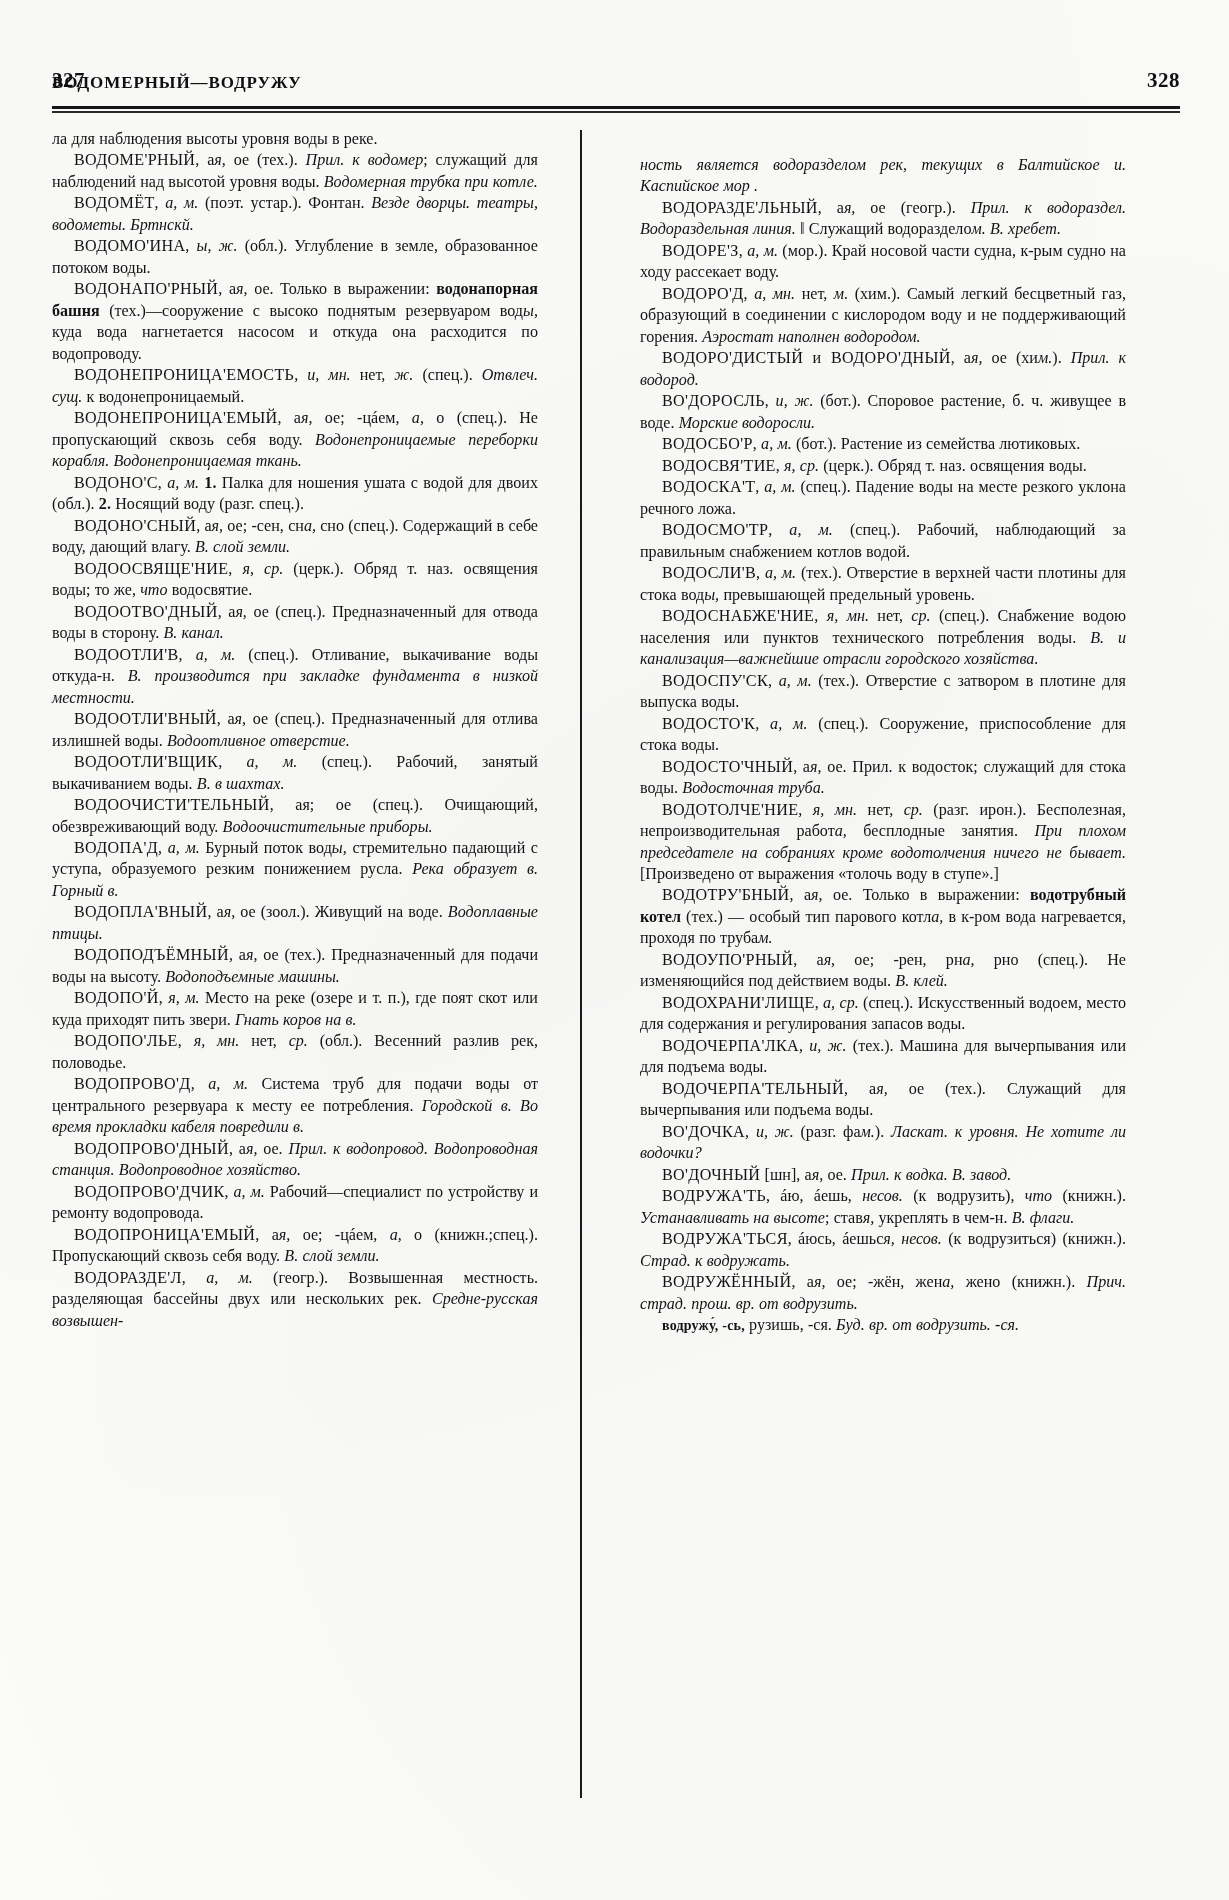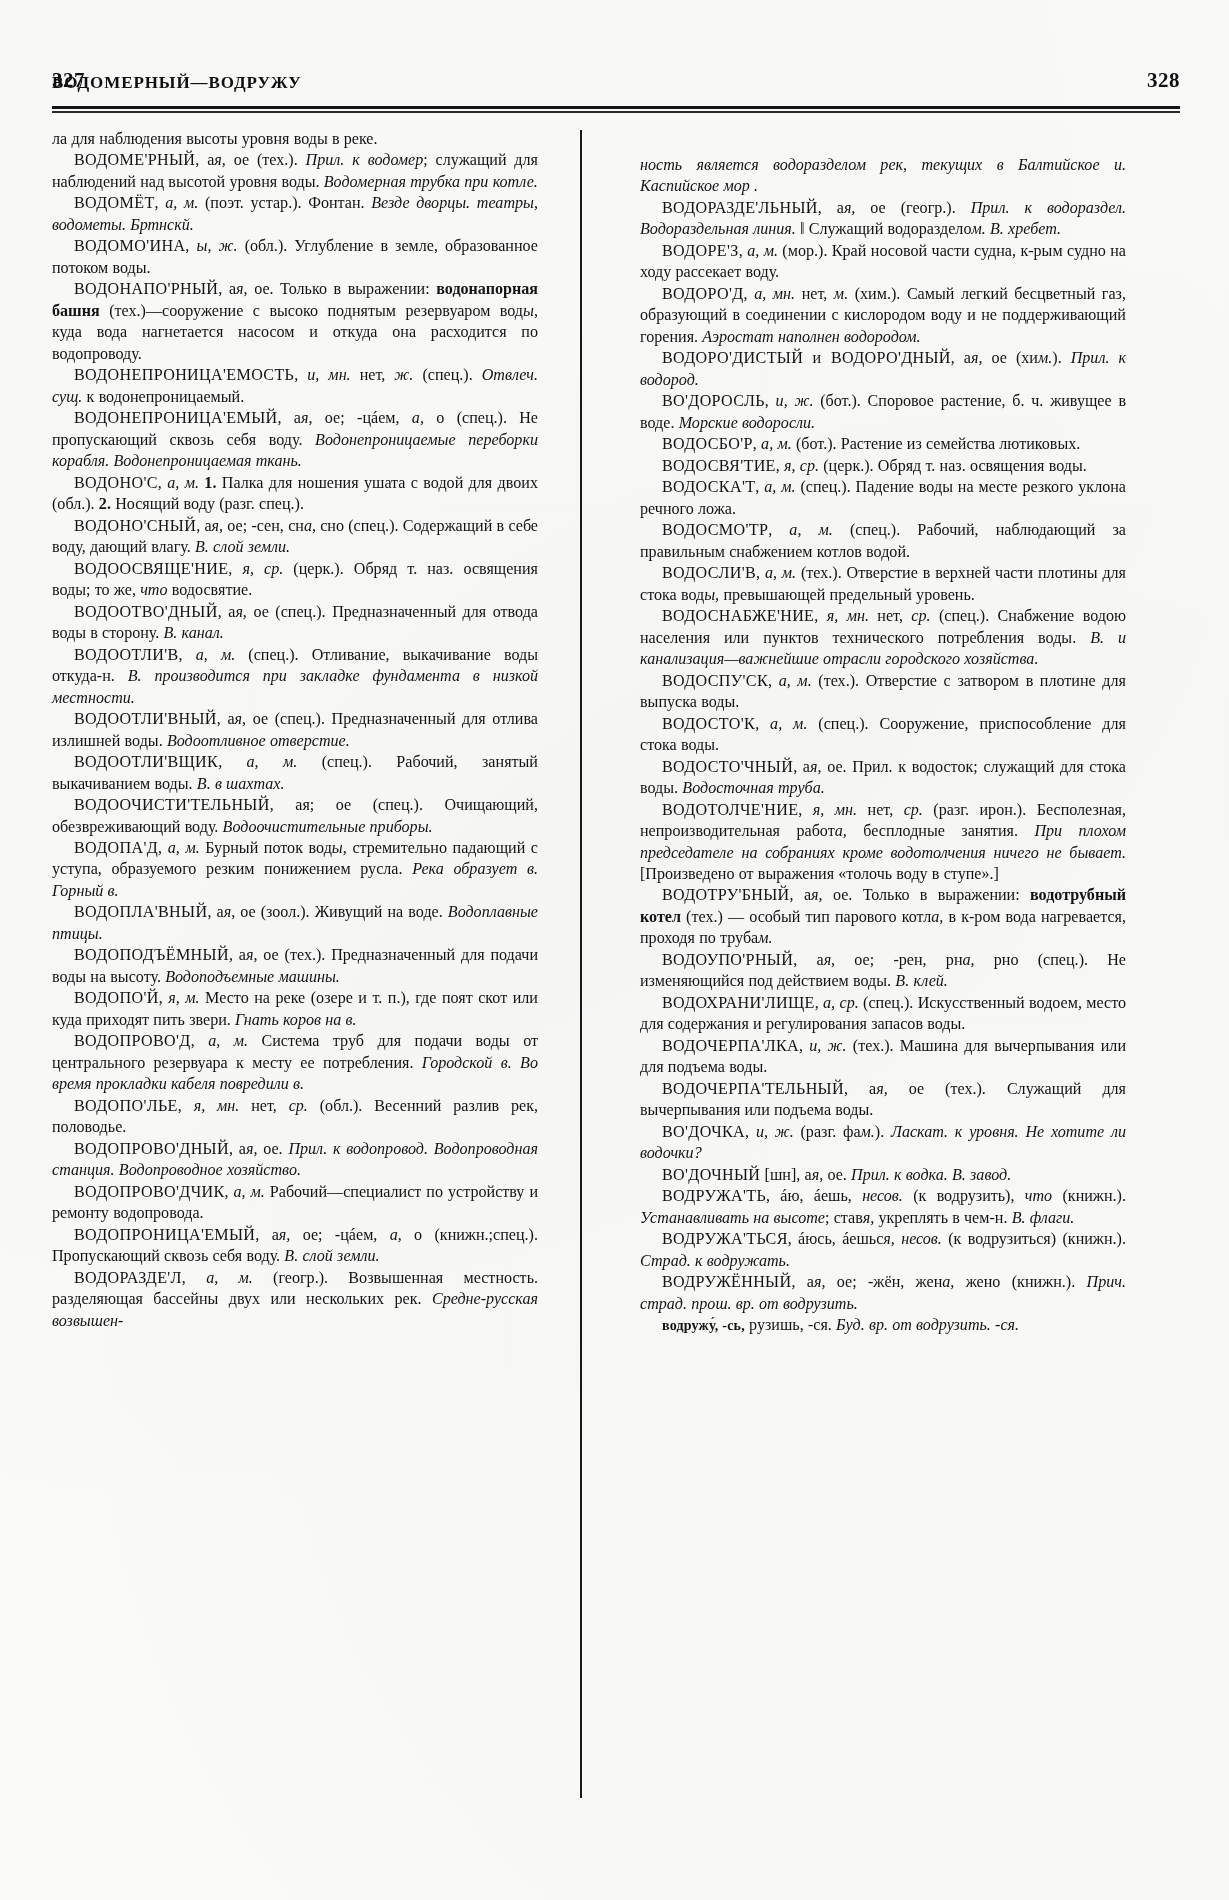--- a/index.html
+++ b/index.html
@@ -154,22 +154,22 @@
         <p class="entry"><span class="hw">ВОДООСВЯЩЕ'НИЕ</span><span>, <span class="it">я,</span> <span class="it">ср.</span> (церк.). Обряд т. наз. освящения воды; то же, <span class="it">что</span> водосвятие.</span></p>
         <p class="entry"><span class="hw">ВОДООТВО'ДНЫЙ</span><span>, а<span class="it">я,</span> ое (спец.). Предназначенный для отвода воды в сторону. <span class="it">В. канал.</span></span></p>
         <p class="entry"><span class="hw">ВОДООТЛИ'В</span><span>, <span class="it">а,</span> <span class="it">м.</span> (спец.). Отливание, выкачивание воды откуда-н. <span class="it">В. производится при закладке фундамента в низкой местности.</span></span></p>
         <p class="entry"><span class="hw">ВОДООТЛИ'ВНЫЙ</span><span>, а<span class="it">я,</span> ое (спец.). Предназначенный для отлива излишней воды. <span class="it">Водоотливное отверстие.</span></span></p>
         <p class="entry"><span class="hw">ВОДООТЛИ'ВЩИК</span><span>, <span class="it">а,</span> <span class="it">м.</span> (спец.). Рабочий, занятый выкачиванием воды. <span class="it">В. в шахтах.</span></span></p>
         <p class="entry"><span class="hw">ВОДООЧИСТИ'ТЕЛЬНЫЙ</span><span>, ая; ое (спец.). Очищающий, обезвреживающий воду. <span class="it">Водоочистительные приборы.</span></span></p>
         <p class="entry"><span class="hw">ВОДОПА'Д</span><span>, <span class="it">а,</span> <span class="it">м.</span> Бурный поток вод<span class="it">ы,</span> стремительно падающий с уступа, образуемого резким понижением русла. <span class="it">Река образует в.</span> <span class="it">Горный в.</span></span></p>
         <p class="entry"><span class="hw">ВОДОПЛА'ВНЫЙ</span><span>, а<span class="it">я,</span> ое (зоол.). Живущий на воде. <span class="it">Водоплавные птицы.</span></span></p>
         <p class="entry"><span class="hw">ВОДОПОДЪЁМНЫЙ</span><span>, а<span class="it">я,</span> ое (тех.). Предназначенный для подачи воды на высоту. <span class="it">Водоподъемные машины.</span></span></p>
         <p class="entry"><span class="hw">ВОДОПО'Й</span><span>, <span class="it">я,</span> <span class="it">м.</span> Место на реке (озере и т. п.), где поят скот или куда приходят пить звери. <span class="it">Гнать коров на в.</span></span></p>
+        <p class="entry"><span class="hw">ВОДОПО'ЛЬЕ</span><span>, <span class="it">я,</span> <span class="it">мн.</span> нет, <span class="it">ср.</span> (обл.). Весенний разлив рек, половодье.</span></p>
         <p class="entry"><span class="hw">ВОДОПРОВО'Д</span><span>, <span class="it">а,</span> <span class="it">м.</span> Система труб для подачи воды от центрального резервуара к месту ее потребления. <span class="it">Городской в.</span> <span class="it">Во время прокладки кабеля повредили в.</span></span></p>
-        <p class="entry"><span class="hw">ВОДОПО'ЛЬЕ</span><span>, <span class="it">я,</span> <span class="it">мн.</span> нет, <span class="it">ср.</span> (обл.). Весенний разлив рек, половодье.</span></p>
         <p class="entry"><span class="hw">ВОДОПРОВО'ДНЫЙ</span><span>, а<span class="it">я,</span> ое. <span class="it">Прил. к водопровод.</span> <span class="it">Водопроводная станция.</span> <span class="it">Водопроводное хозяйство.</span></span></p>
         <p class="entry"><span class="hw">ВОДОПРОВО'ДЧИК</span><span>, <span class="it">а,</span> <span class="it">м.</span> Рабочий—специалист по устройству и ремонту водопровода.</span></p>
         <p class="entry"><span class="hw">ВОДОПРОНИЦА'ЕМЫЙ</span><span>, а<span class="it">я,</span> ое; -цáем, <span class="it">а,</span> о (книжн.;спец.). Пропускающий сквозь себя воду. <span class="it">В. слой земли.</span></span></p>
         <p class="entry"><span class="hw">ВОДОРАЗДЕ'Л</span><span>, <span class="it">а,</span> <span class="it">м.</span> (геогр.). Возвышенная местность. разделяющая бассейны двух или нескольких рек. <span class="it">Средне-русская возвышен-</span></span></p>
       </div>
     <div class="col-divider"></div>
     <div class="col col-right" id="col-right">
         <p class="runon"><span class="it">ность является водоразделом рек, текущих в Балтийское и. Каспийское мор .</span></p>
         <p class="entry"><span class="hw">ВОДОРАЗДЕ'ЛЬНЫЙ</span><span>, а<span class="it">я,</span> ое (геогр.). <span class="it">Прил. к водораздел.</span> <span class="it">Водораздельная линия.</span> <span class="bar">‖</span> Служащий водораздело<span class="it">м.</span> <span class="it">В. хребет.</span></span></p>
         <p class="entry"><span class="hw">ВОДОРЕ'З</span><span>, <span class="it">а,</span> <span class="it">м.</span> (мор.). Край носовой части судна, к-рым судно на ходу рассекает воду.</span></p>

